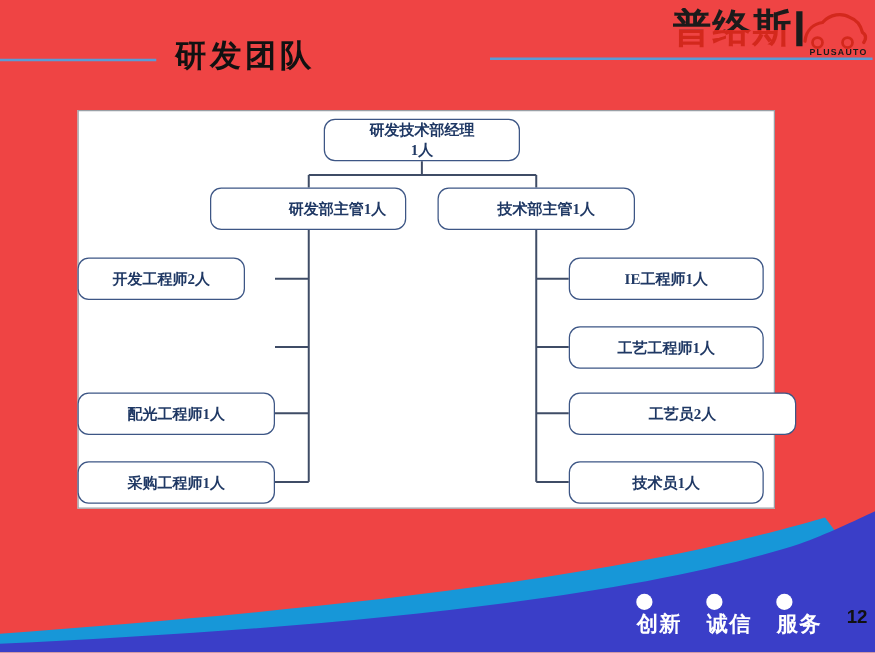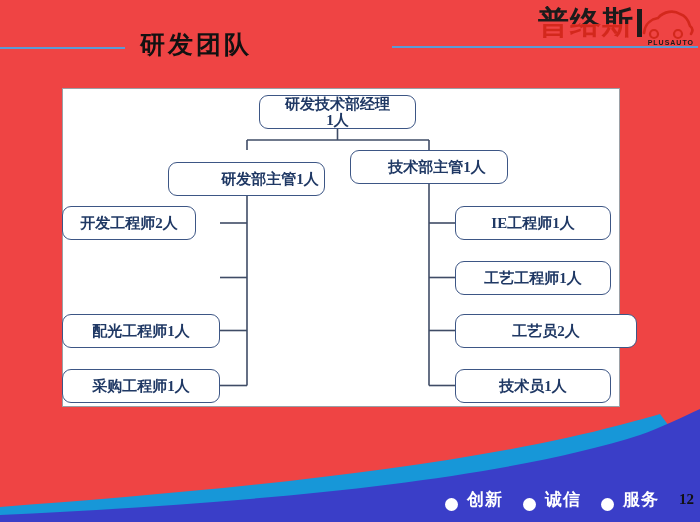--- a/index.html
+++ b/index.html
@@ -29,51 +29,51 @@
   }
   
   .chart-frame{
     position:absolute;left:62px;top:88px;width:558px;height:319px;
     border:1.5px solid #9aa0a6;box-sizing:border-box;background:#fff;
   }
   .connectors{position:absolute;left:0;top:0;width:700px;height:522px;pointer-events:none;}
   .box{
     position:absolute;background:#fff;border:1.6px solid #3D5685;border-radius:9px;
     display:flex;flex-direction:column;align-items:center;justify-content:center;
-    color:#1F3864;font-weight:bold;font-size:15px;line-height:16px;
+    color:#1F3864;font-weight:bold;font-size:12px;line-height:16px;
     font-family:"Liberation Serif",serif;box-sizing:border-box;text-align:center;
   }
   .box-root {left:259px;top:95px; width:157px;height:34px;}
-  .box-supL {left:168px;top:162px;width:157px;height:34px;padding-left:47px;}
+  .box-supL {left:168px;top:150px;width:157px;height:34px;padding-left:47px;}
   .box-supR {left:350px;top:150px;width:158px;height:34px;padding-left:16px;}
   .box-L0{left:62px; top:206px;  width:134px;height:34px;}
   .box-L1{left:62px; top:260.5px;width:158px;height:34px;}
   .box-L2{left:62px; top:313.5px;width:158px;height:34px;}
   .box-L3{left:62px; top:368.5px;width:158px;height:34px;}
   .box-R0{left:455px;top:206px;  width:156px;height:34px;}
   .box-R1{left:455px;top:260.5px;width:156px;height:34px;}
   .box-R2{left:455px;top:313.5px;width:182px;height:34px;}
   .box-R3{left:455px;top:368.5px;width:156px;height:34px;}
   
   .footer-waves{position:absolute;left:0;bottom:0;width:700px;height:122px;}
   .footer-text{
     position:absolute;right:4px;bottom:11px;display:flex;align-items:center;z-index:5;
   }
-  .value-group{display:flex;align-items:flex-end;margin-right:20px;}
+  .value-group{display:flex;align-items:flex-start;margin-right:20px;flex-direction:column;}
   .bullet{
     width:13px;height:13px;border-radius:50%;background:#ffffff;
     margin-right:9px;flex:0 0 auto;
   }
   .value-label{
     color:#ffffff;font-size:17px;font-weight:bold;
     font-family:"Liberation Serif",serif;letter-spacing:1px;
   }
   .page-number{
     color:#111;font-size:15px;font-weight:bold;margin-right:2px;
-    font-family:Liberation Serif, serif;
+    font-family:Liberation Sans, sans-serif;
   }
 </style>
 </head>
 <body>
 
 <div class="slide">
 
   <div class="hline hline-left"></div>
   <div class="page-title">研发团队</div>
   <div class="hline hline-right"></div>

